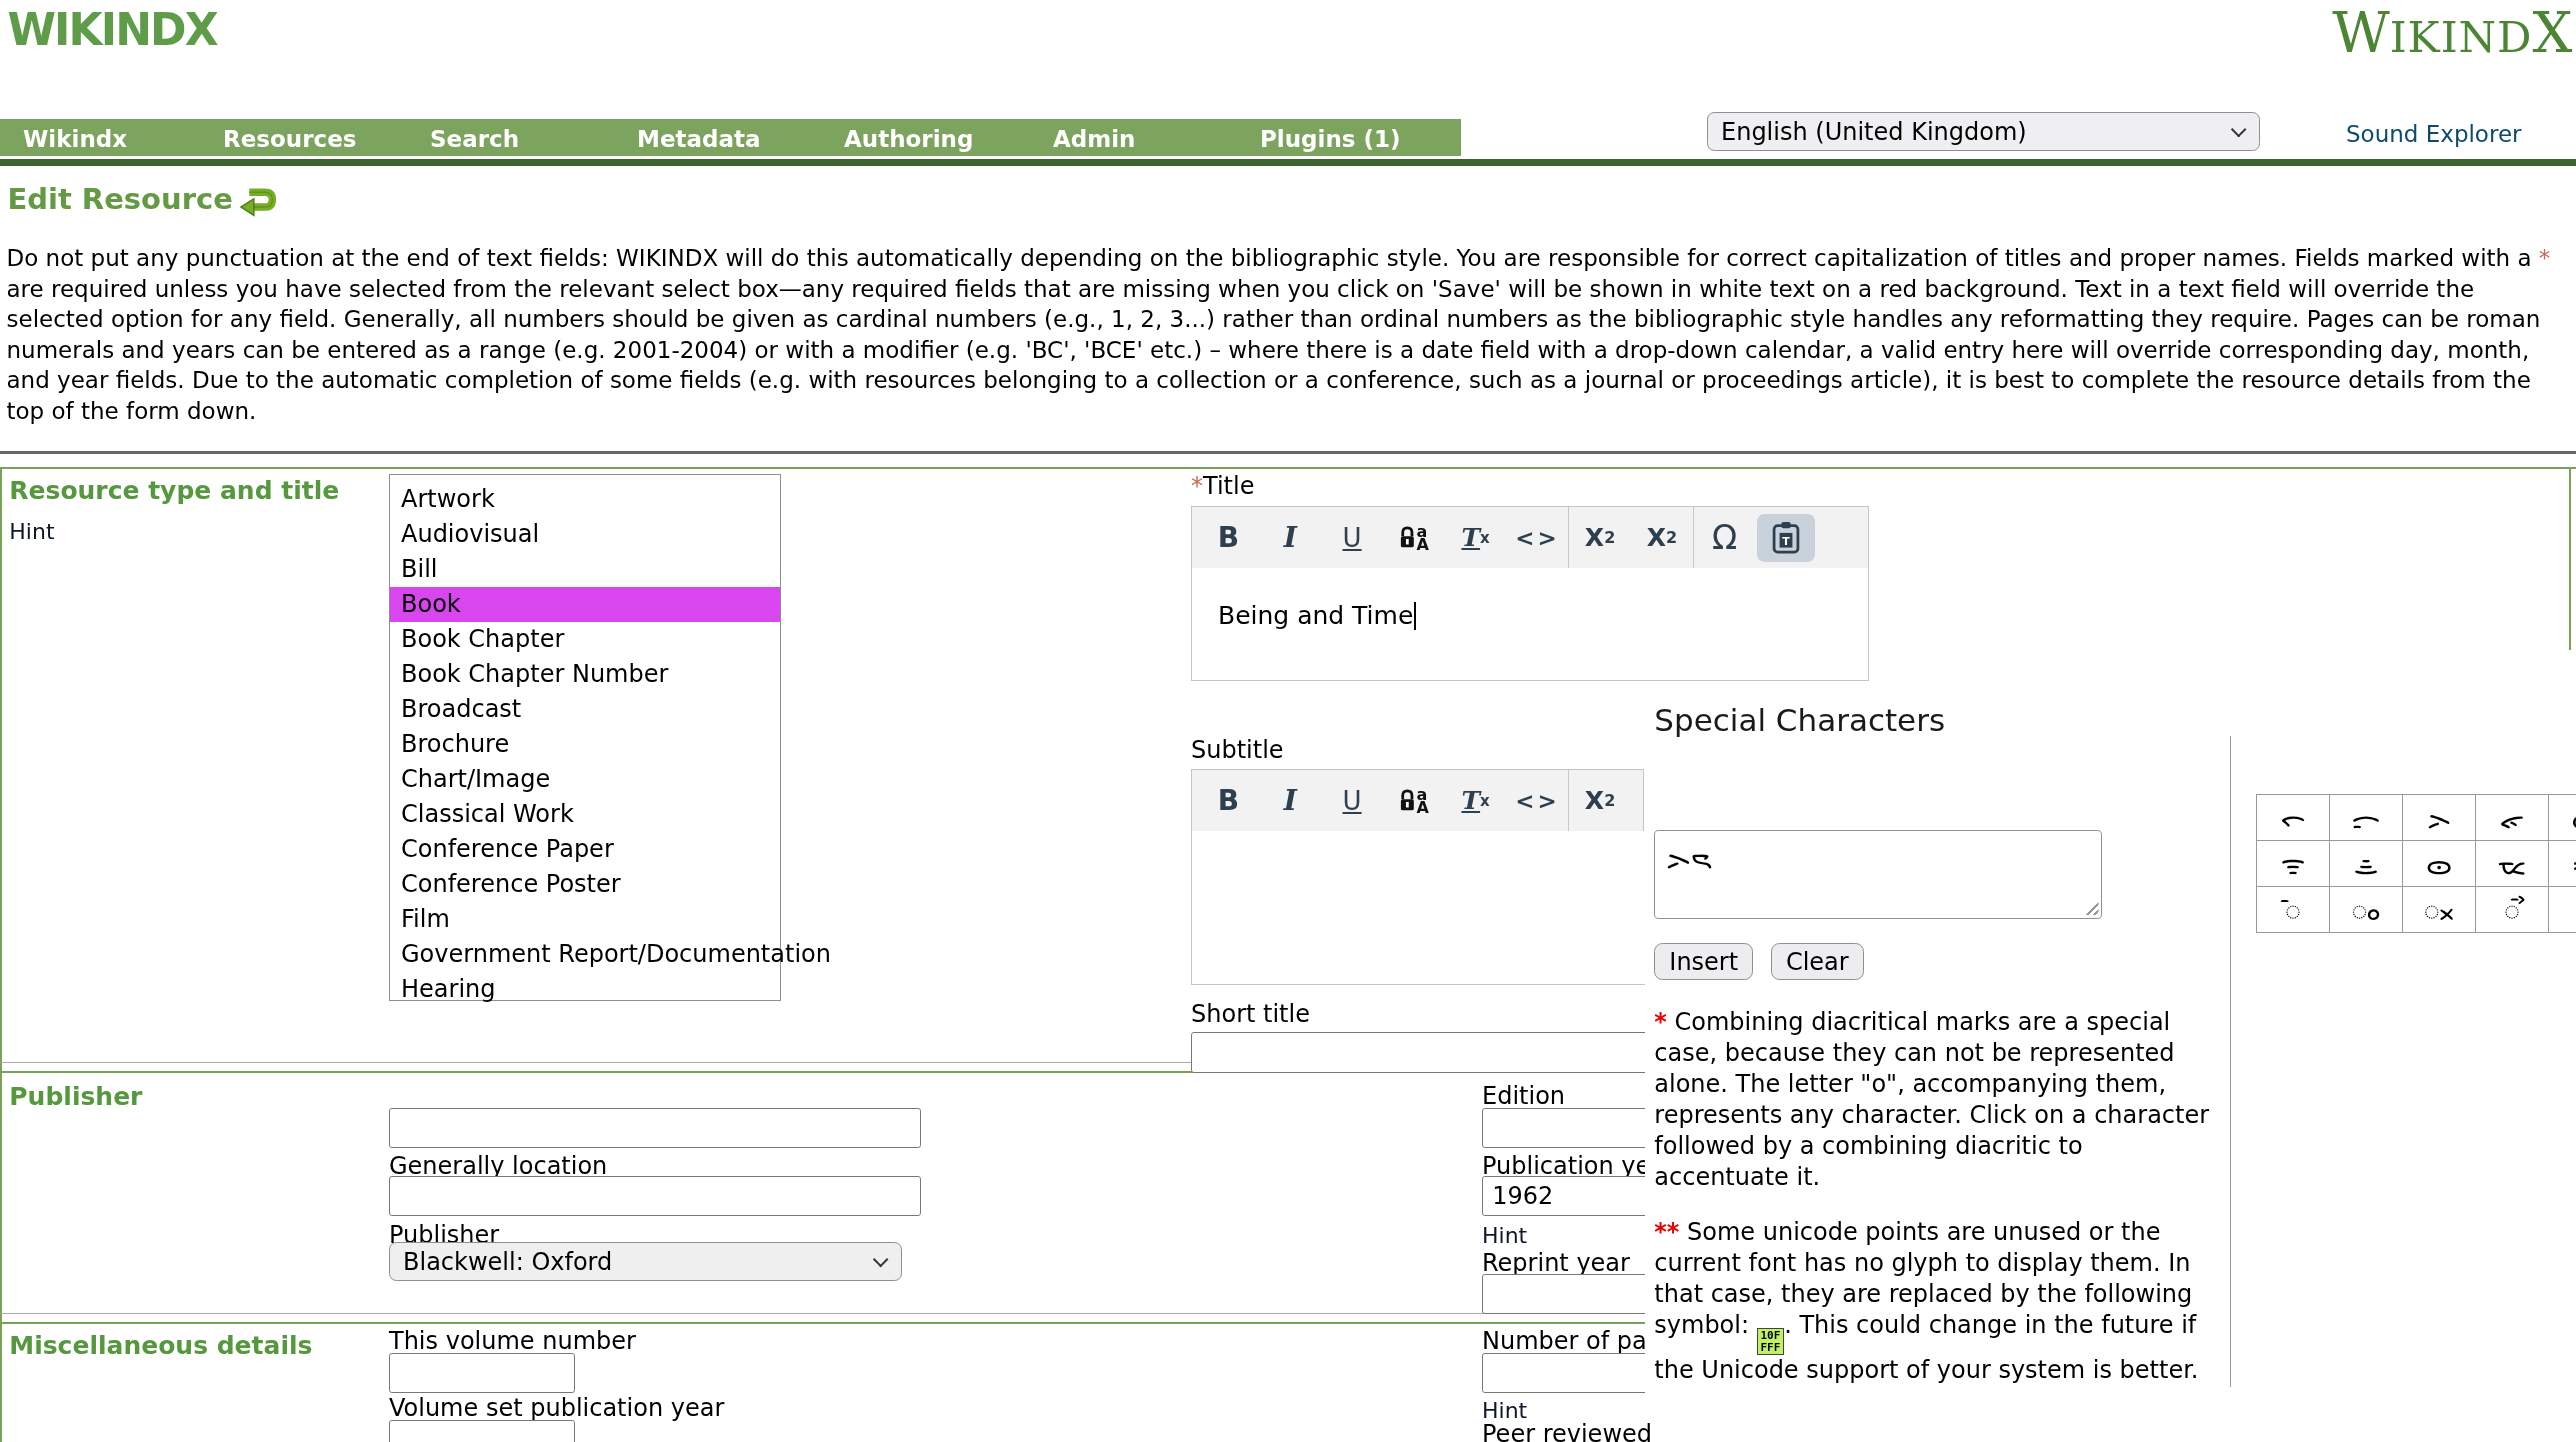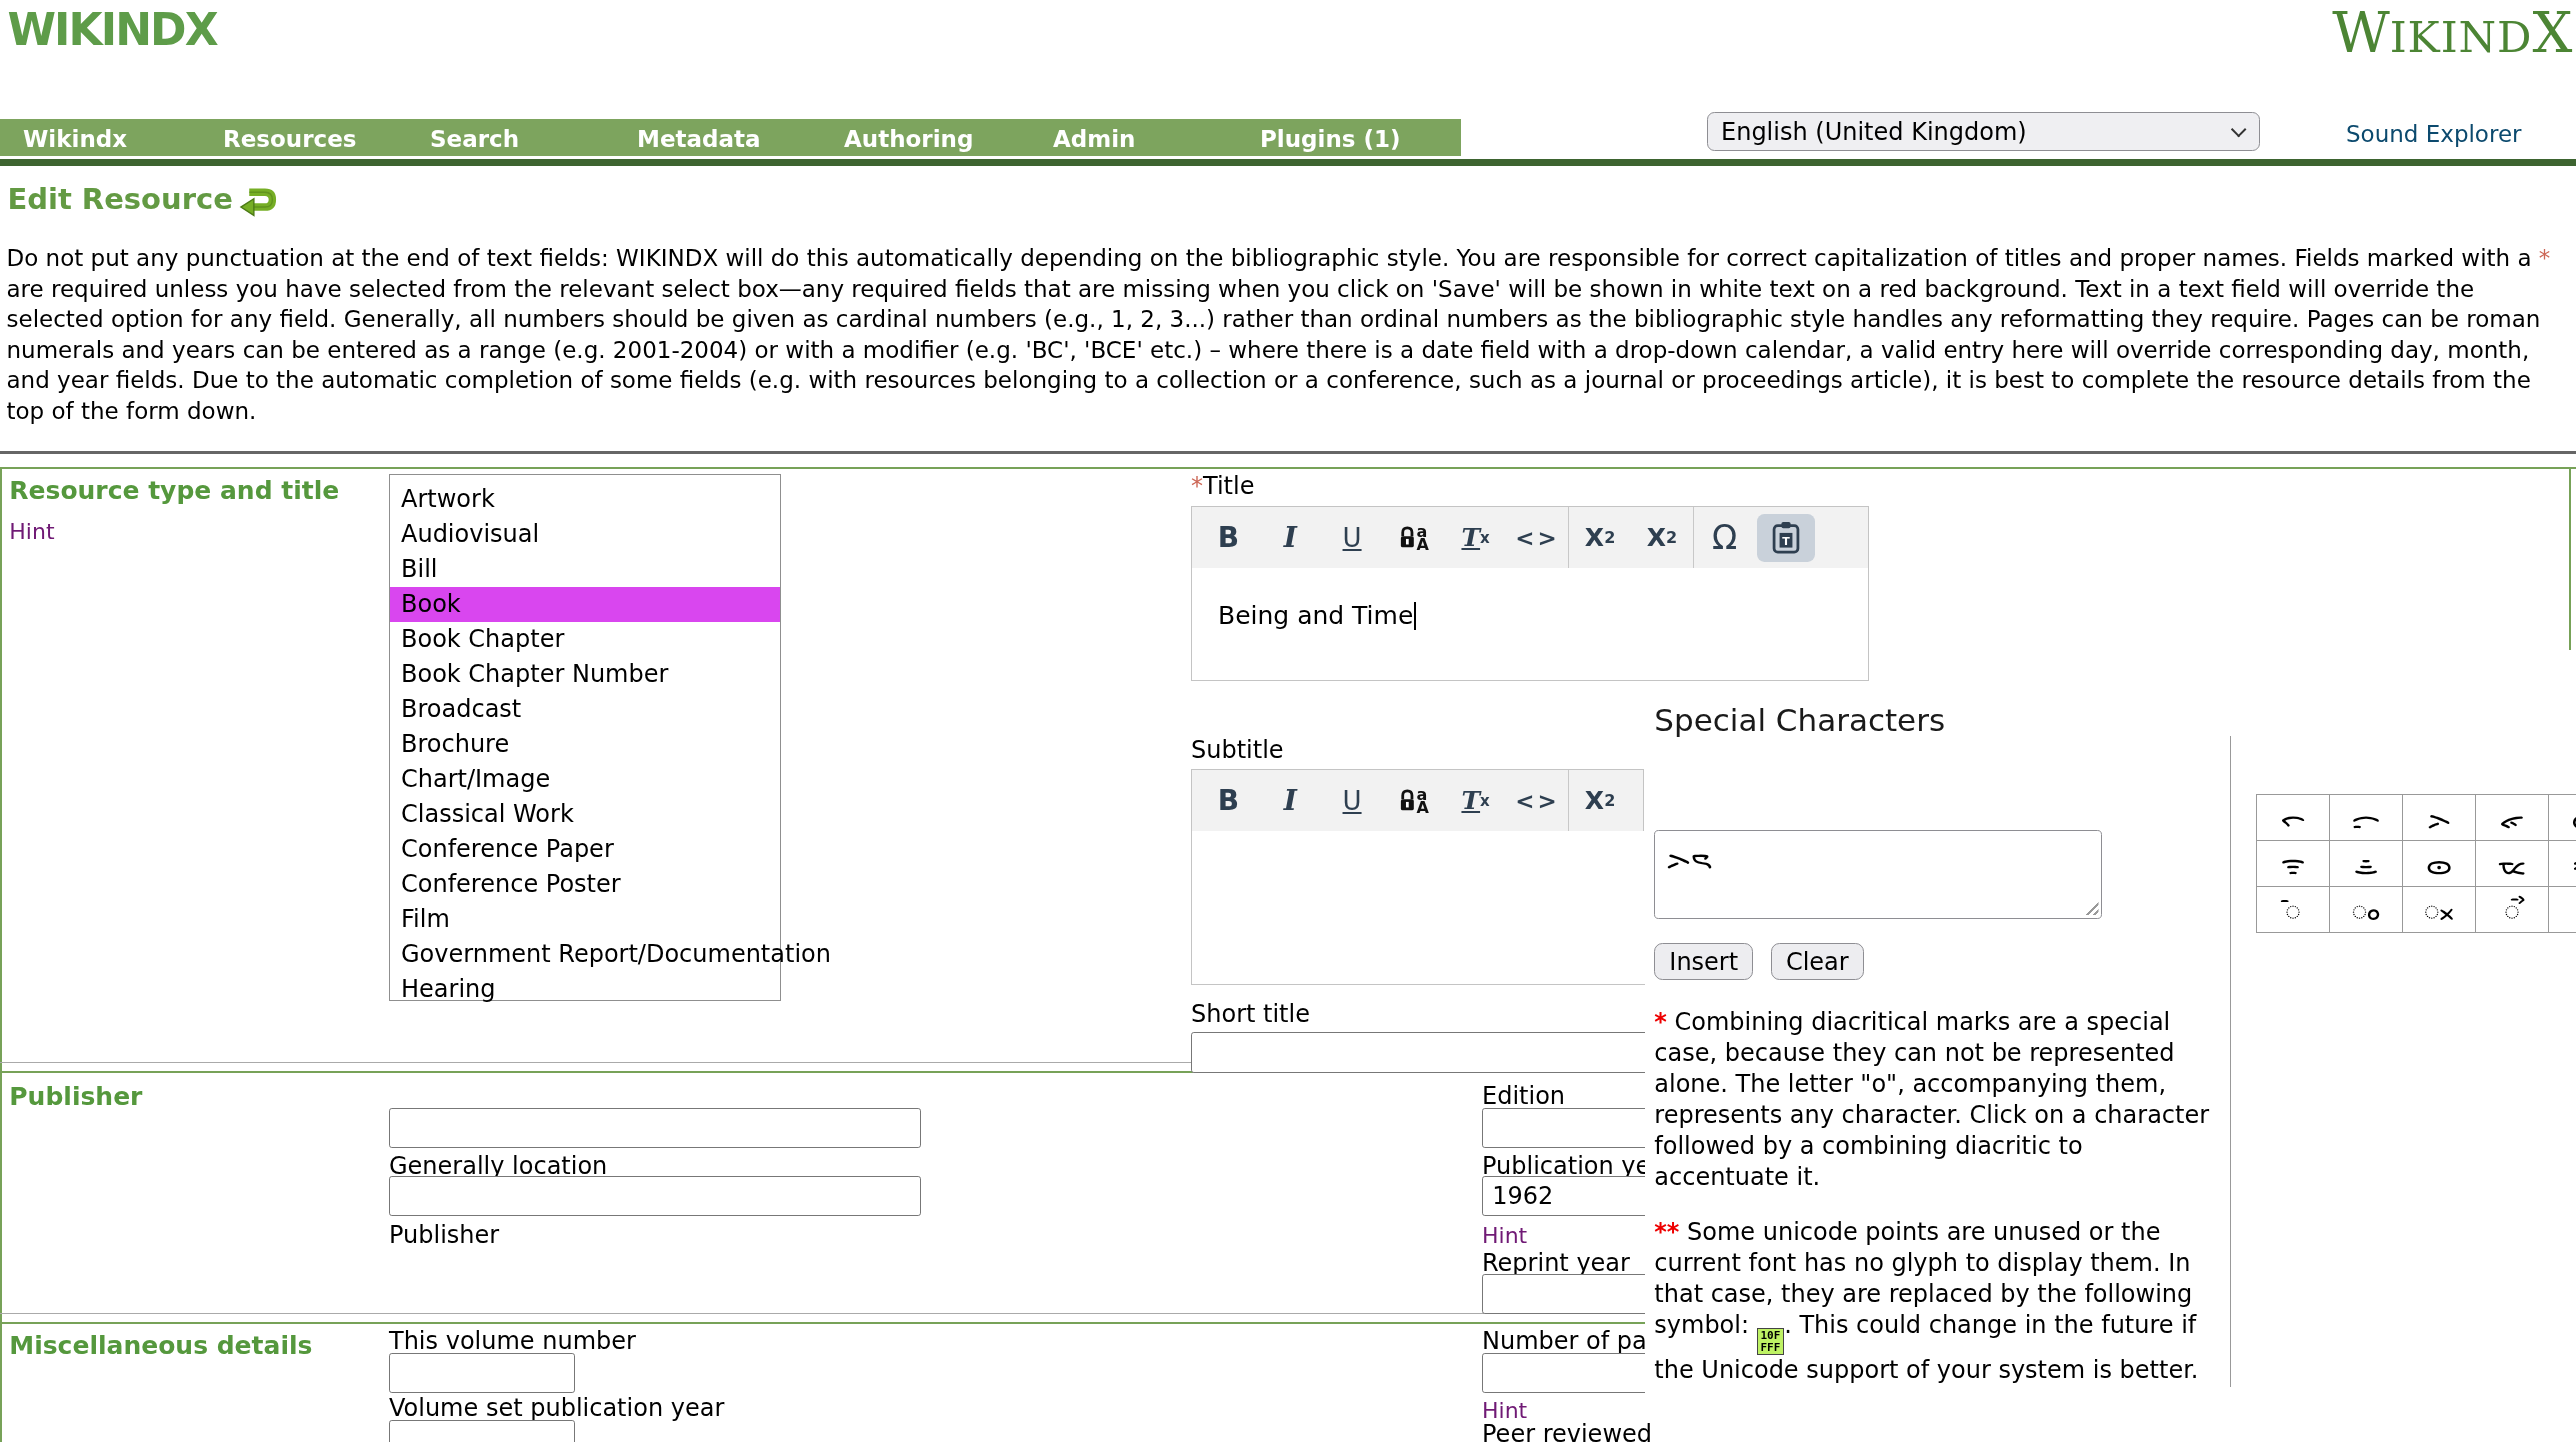--- a/index.html
+++ b/index.html
@@ -24,21 +24,21 @@
        border-bottom:2.3px solid #333;transform:translateY(-70%) rotate(45deg);}
 
   .page-title{color:#639A43;font-weight:bold;font-size:29px;}
   .intro{font-size:23px;line-height:30.5px;width:2563px;}
   .salmon{color:#CC6655;}
   .hr-gray{background:#666;height:2.8px;width:2576px;}
   .gline{background:#77A258;}
   .grayline{background:#AAA;}
 
   .sec-head{color:#55983D;font-weight:bold;font-size:25px;}
-  .hint{color:#701a75;font-size:22px;cursor:pointer;}
+  .hint{color:#0f172a;font-size:22px;cursor:pointer;}
 
   
   .listbox{box-sizing:border-box;border:0.9px solid #8f8f8f;background:#fff;width:392px;height:527px;padding-top:7.4px;}
   .listbox .row{height:35px;line-height:35px;padding-left:11px;font-size:24px;white-space:nowrap;cursor:pointer;}
   .listbox .row.selected{background:#d946ef;}
 
   .field-label{font-size:24px;white-space:nowrap;}
   .tin{box-sizing:border-box;position:absolute;border:1.4px solid #777;border-radius:2.8px;background:#fff;
        font-size:24px;padding:0 9.3px;font-family:inherit;}
 
@@ -240,20 +240,24 @@
 
   <div class="abs sec-head" style="left:9.3px;top:1082px;">Publisher</div>
 
   <div class="abs field-label" style="left:389px;top:1120px;">Publisher name</div>
   <input class="tin" style="left: 389px; top: 1108px; width: 532px; height: 40px;" value="">
 
   <div class="abs field-label" style="left:389px;top:1152px;">Generally location</div>
   <input class="tin" style="left: 389px; top: 1176px; width: 532px; height: 40px;" value="">
 
   <div class="abs field-label" style="left:389px;top:1221px;">Publisher</div>
+  <div class="sel" style="left:389px;top:1242px;width:513px;height:39px;background:#EFEFEF;">
+    <span>Blackwell: Oxford</span>
+    <span class="chev"></span>
+  </div>
 
   <div class="abs field-label" style="left:1482px;top:1082px;">Edition</div>
   <input class="tin" style="left: 1482px; top: 1108px; width: 260px; height: 40px;" value="">
 
   <div class="abs field-label" style="left:1482px;top:1152px;">Publication year</div>
   <input class="tin" style="left: 1482px; top: 1176px; width: 260px; height: 40px;" value="1962">
   <div class="abs hint" style="left:1482px;top:1223px;">Hint</div>
 
   <div class="abs field-label" style="left:1482px;top:1249px;">Reprint year</div>
   <input class="tin" style="left: 1482px; top: 1274px; width: 260px; height: 40px;" value="">

